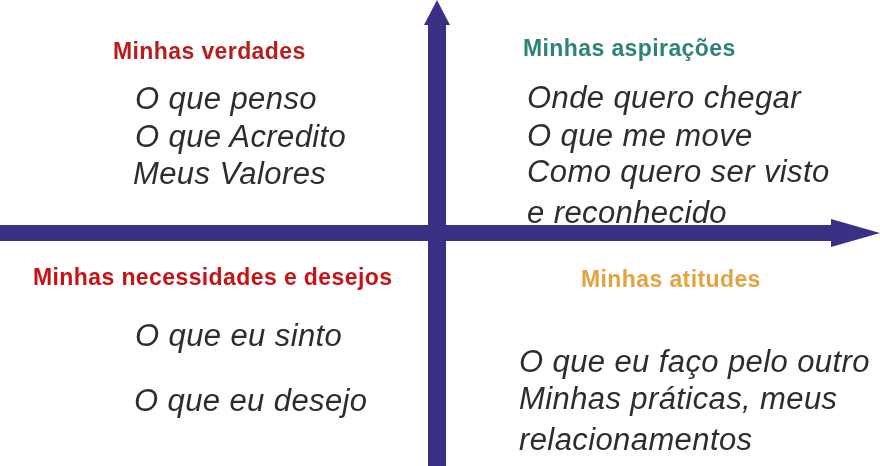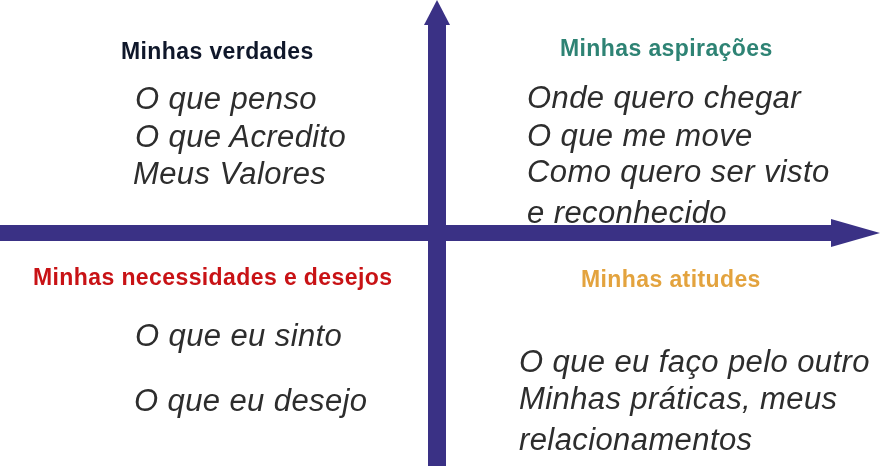--- a/index.html
+++ b/index.html
@@ -73,26 +73,26 @@
 </head>
 <body>
 
 <div class="stage">
 
   <div class="v-axis"></div>
   <div class="v-arrow"></div>
   <div class="h-axis"></div>
   <div class="h-arrow"></div>
 
-  <div class="q-title" style="left: 121px; top: 38px; color: #0f172a;">Minhas verdades</div>
+  <div class="q-title" style="left: 113px; top: 38px; color: #b91c1c;">Minhas verdades</div>
   <div class="q-item" style="left:135px; top:79px;">O que penso</div>
   <div class="q-item" style="left:135px; top:117px;">O que Acredito</div>
   <div class="q-item" style="left:133px; top:154px;">Meus Valores</div>
 
-  <div class="q-title" style="left: 523px; top: 35px; color: rgb(46, 131, 116); margin-left: 37px;">Minhas aspirações</div>
+  <div class="q-title" style="left: 523px; top: 35px; color: rgb(46, 131, 116);">Minhas aspirações</div>
   <div class="q-item" style="left:527px; top:78px;">Onde quero chegar</div>
   <div class="q-item" style="left:527px; top:116px;">O que me move</div>
   <div class="q-item" style="left:527px; top:152px;">Como quero ser visto
 e reconhecido</div>
 
   <div class="q-title" style="left: 33px; top: 264px; color: rgb(200, 18, 21);">Minhas necessidades e desejos</div>
   <div class="q-item" style="left:135px; top:316px;">O que eu sinto</div>
   <div class="q-item" style="left:134px; top:381px;">O que eu desejo</div>
 
   <div class="q-title" style="left: 541px; top: 266px; color: rgb(227, 163, 62); margin-left: 40px;">Minhas atitudes</div>

